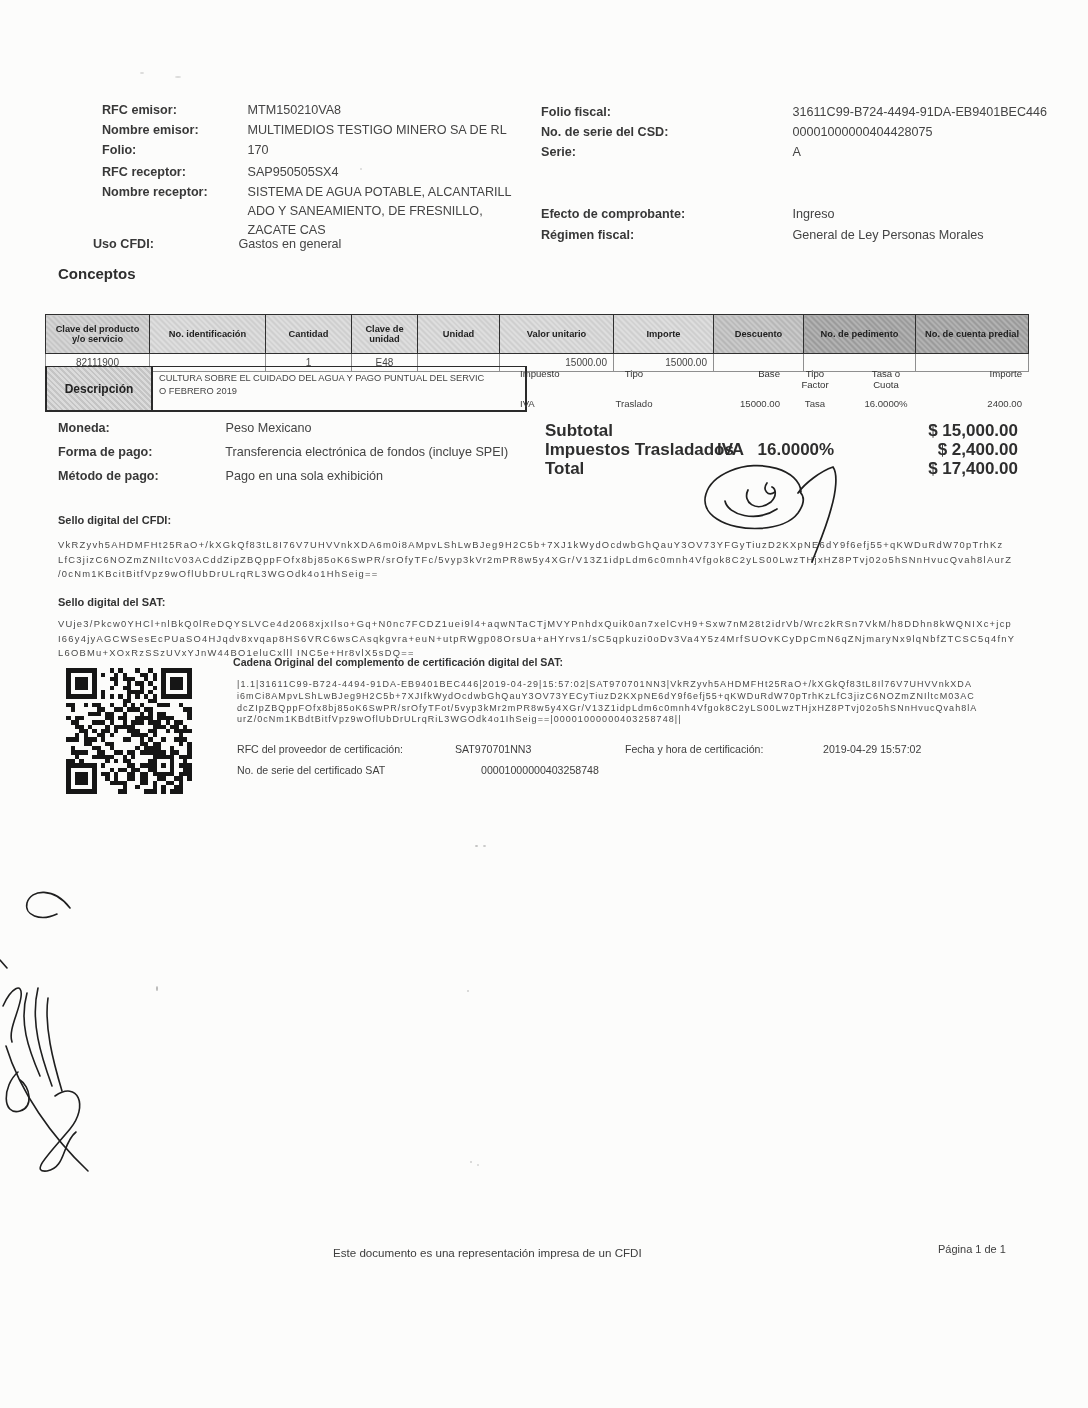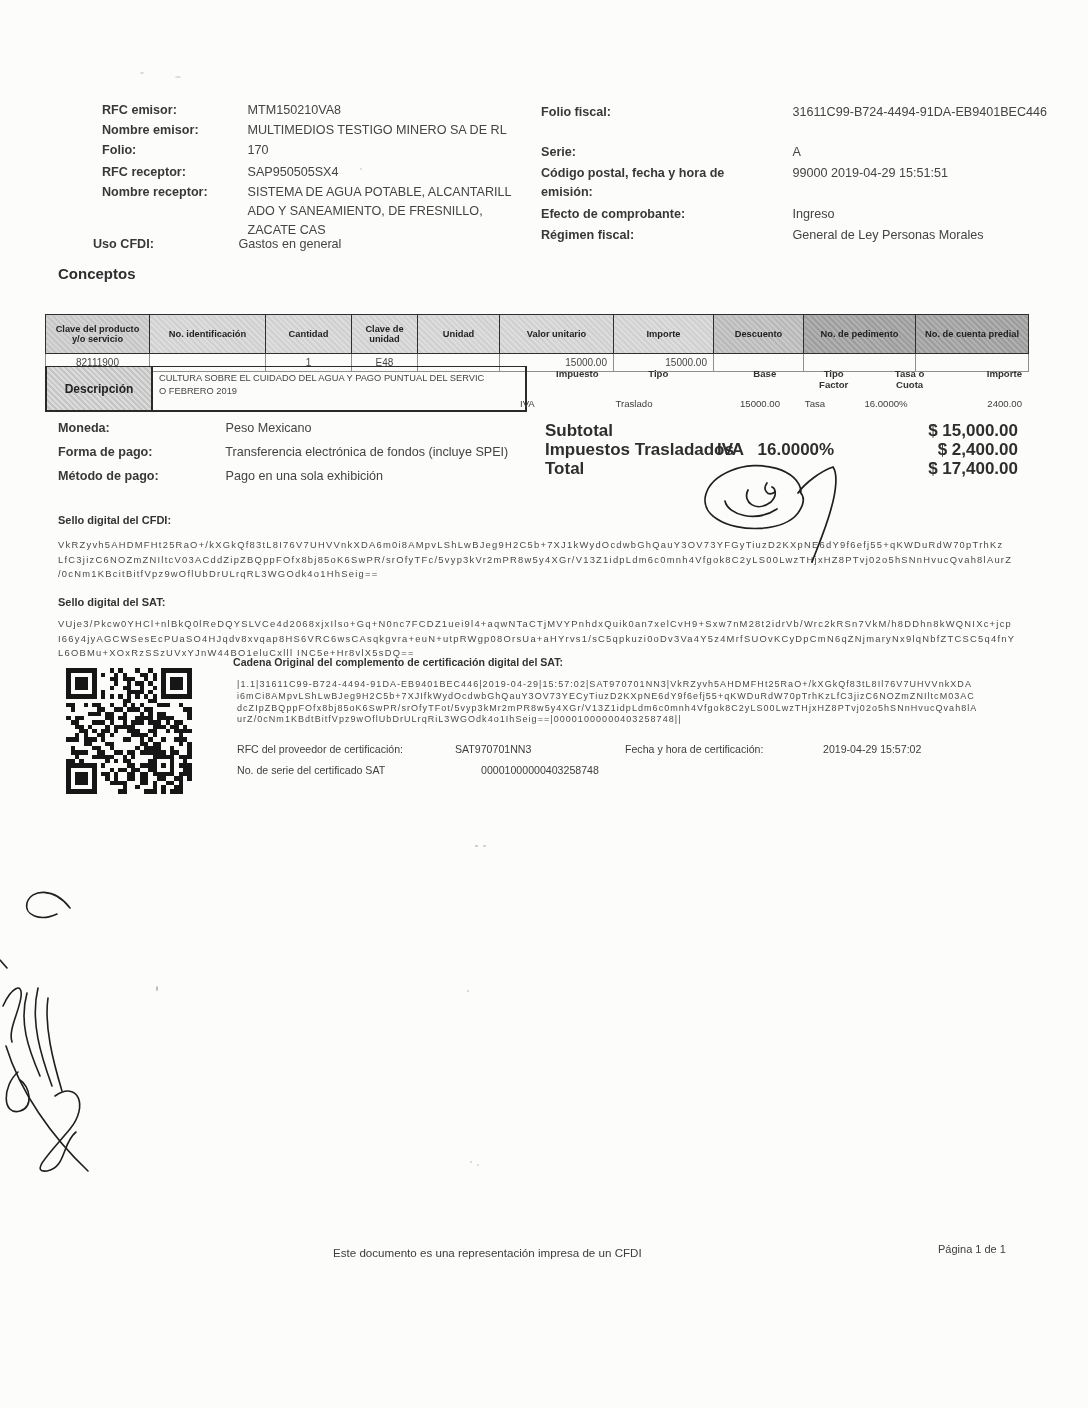--- a/index.html
+++ b/index.html
@@ -34,21 +34,21 @@
   
   .tax{position:absolute;left:520px;top:368px;width:502px;font-size:9.6px;color:#3e3e3e;}
   .taxrow{display:flex;}
   .taxrow>div{white-space:pre-line;line-height:11px;}
   .tx0{width:72px;text-align:left;}
   .tx1{width:84px;text-align:center;}
   .tx2{width:108px;text-align:right;padding-right:4px;box-sizing:border-box;}
   .tx3{width:62px;text-align:center;}
   .tx4{width:80px;text-align:center;}
   .tx5{width:96px;text-align:right;}
-  .taxhead>div{font-weight:bold;color:#333;margin-left:36px;}
+  .taxhead>div{font-weight:normal;color:#333;}
   .taxvals{margin-top:8px;}
   
   .prow{position:absolute;font-size:12.6px;}
   .prow .lbl{display:inline-block;width:164px;}
   .trow{position:absolute;left:545px;width:473px;font-size:17px;font-weight:bold;color:#2e2e2e;}
   .trow .amount{position:absolute;right:0;top:0;}
   .trow .detail{position:absolute;left:172px;top:0;white-space:pre;}
   
   .sello-label{position:absolute;left:58px;font-size:11px;font-weight:bold;color:#333;}
   .sello-text{position:absolute;left:58px;width:968px;font-size:9.4px;line-height:14.5px;color:#4a4a4a;
@@ -95,28 +95,27 @@
   </div>
   <div class="hrow" style="left:49px;top:235px;">
     <span class="lbl" style="width:142px;">Uso CFDI:</span>
     <span class="val">Gastos en general</span>
   </div>
 
   <div class="hrow" style="left:497px;top:103px;">
     <span class="lbl" style="width:248px;">Folio fiscal:</span>
     <span class="val">31611C99-B724-4494-91DA-EB9401BEC446</span>
   </div>
+  <div class="hrow" style="left:497px;top:123px;">
+    <span class="lbl" style="width:248px;">No. de serie del CSD:</span>
+    <span class="val">00001000000404428075</span>
+  </div>
   <div class="hrow" style="left:497px;top:143px;">
     <span class="lbl" style="width:248px;">Serie:</span>
     <span class="val">A</span>
-  </div>
-  <div class="hrow" style="left:497px;top:164px;">
-    <span class="lbl pre" style="width:248px;">Código postal, fecha y hora de
-emisión:</span>
-    <span class="val">99000 2019-04-29 15:51:51</span>
   </div>
   <div class="hrow" style="left:497px;top:205px;">
     <span class="lbl" style="width:248px;">Efecto de comprobante:</span>
     <span class="val">Ingreso</span>
   </div>
   <div class="hrow" style="left:497px;top:226px;">
     <span class="lbl" style="width:248px;">Régimen fiscal:</span>
     <span class="val">General de Ley Personas Morales</span>
   </div>
 

